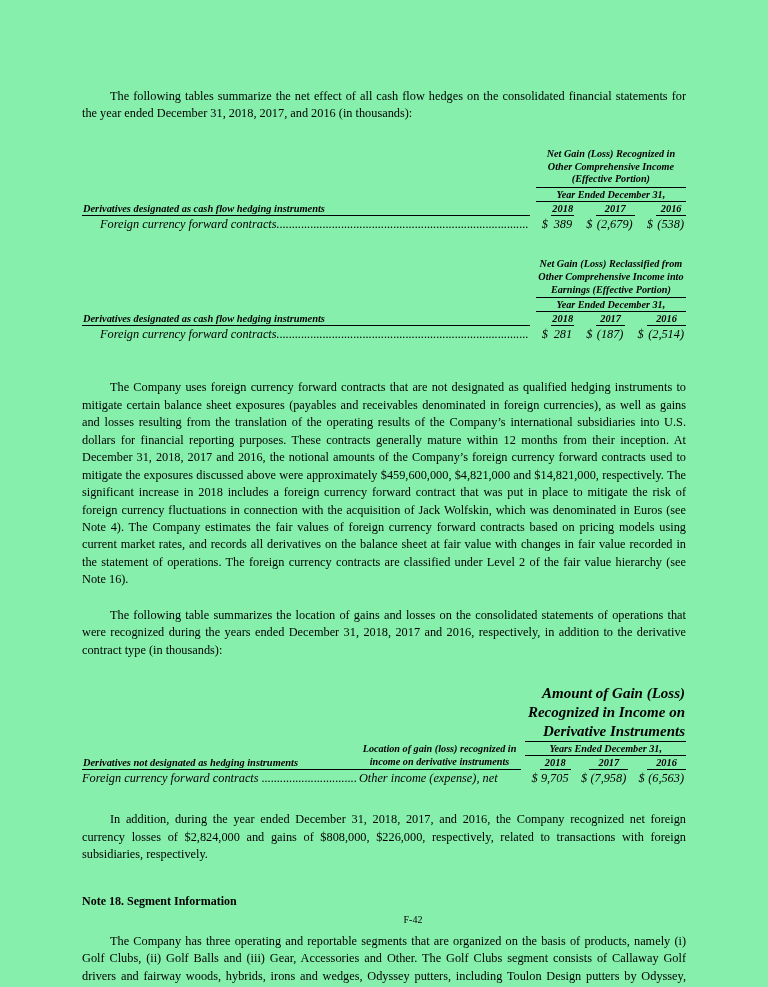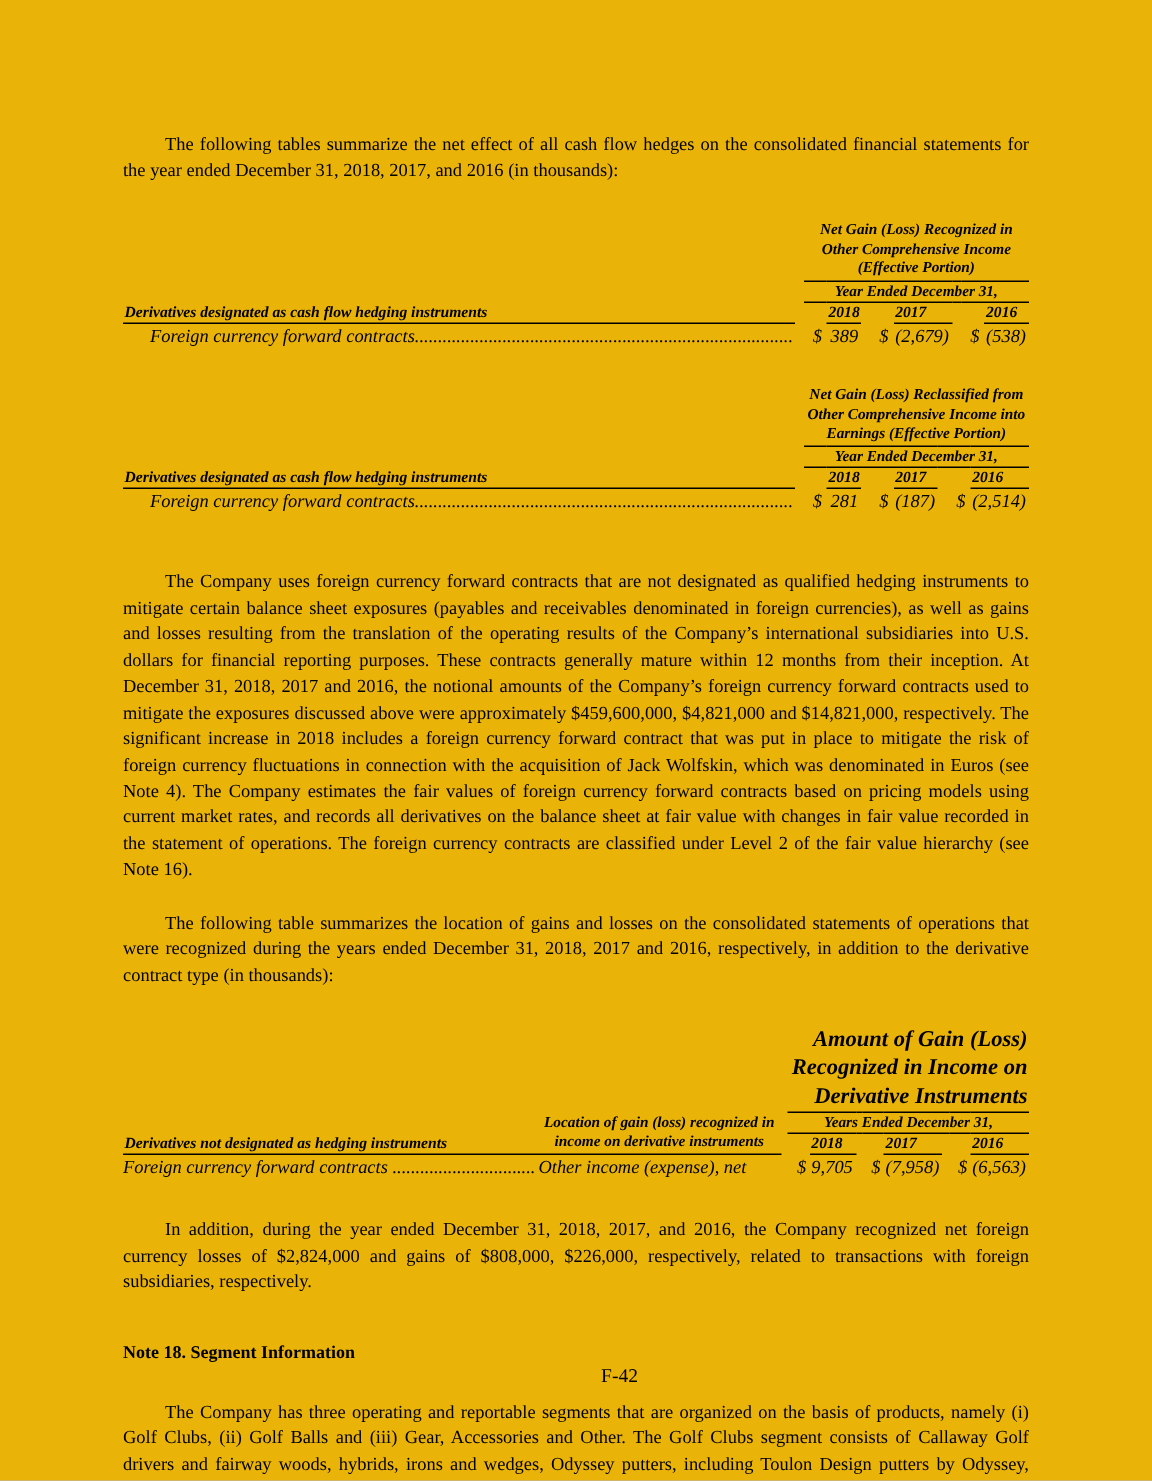--- a/index.html
+++ b/index.html
@@ -6,21 +6,21 @@
     margin: 0;
     padding: 0;
     background: #b8b8b8;
   }
   body {
     font-family: "Liberation Serif", "DejaVu Serif", serif;
   }
   .page {
     width: 768px;
     height: 987px;
-    background: #eab308;
+    background: #86efac;
     margin: 0 auto;
     position: relative;
     box-sizing: border-box;
     padding: 88px 82px 0 82px;
   }
   .para {
     font-size: 12.3px;
     line-height: 1.42;
     text-align: justify;
     margin: 0 0 0 0;
@@ -56,21 +56,21 @@
   .yr-hdr {
     font-weight: bold;
     font-size: 10.2px;
     text-align: center;
     border-bottom: 1px solid #000;
     padding-bottom: 1px;
   }
   .yr-cell {
     font-weight: bold;
     font-size: 10.4px;
-    text-align: left;
+    text-align: center;
     border-bottom: 1px solid #000;
     padding-bottom: 1px;
   }
   .lead {
     font-size: 12.3px;
     white-space: nowrap;
     overflow: hidden;
     padding-left: 18px;
   }
   .dollar {
@@ -96,21 +96,21 @@
   .note-head {
     font-weight: bold;
     font-size: 12px;
   }
   .footer {
     position: absolute;
     left: 11px;
     right: 0;
     bottom: 62px;
     text-align: center;
-    font-size: 13px;
+    font-size: 10px;
     padding-left: 47px;
   }
   .t3-hdr-outer {
     font-weight: bold;
     font-size: 15px;
     text-align: right;
     line-height: 1.25;
   }
   .t3-loc {
     font-weight: bold;

